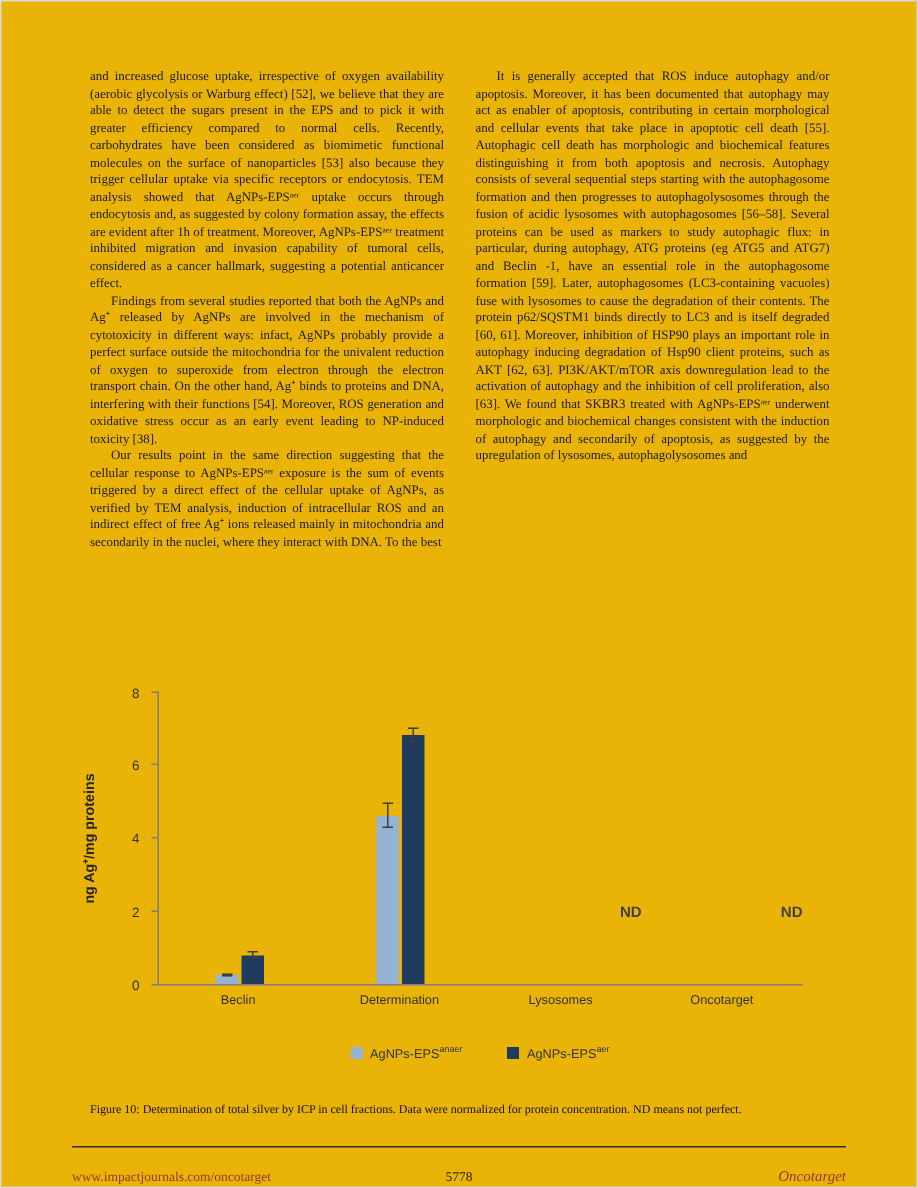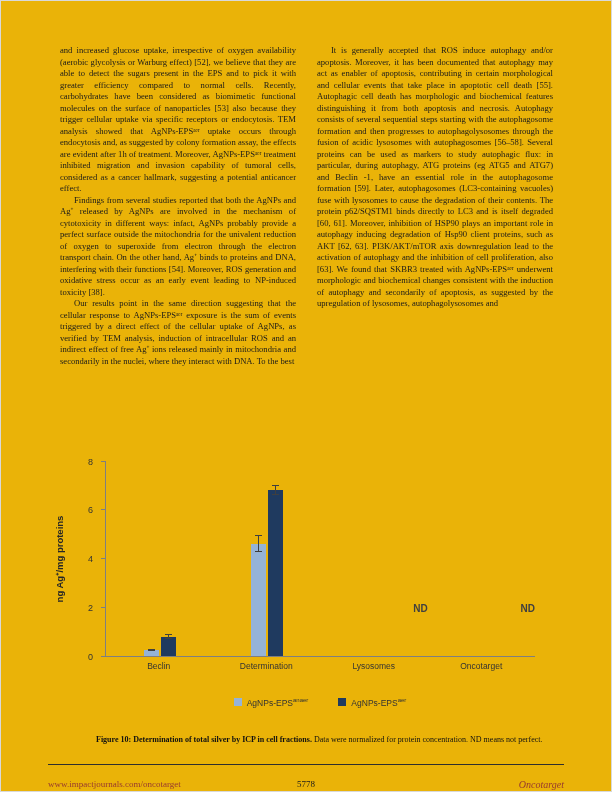--- a/index.html
+++ b/index.html
@@ -36,21 +36,21 @@
   .x-labels { display:flex; width:430px; padding-top:4px; }
   .xlabel { flex:1; text-align:center; font-size:8.5px; color:#333; }
   .legend { display:flex; justify-content:center; gap:30px; margin-top:26px; font-size:8.5px; color:#333; }
   .legend-item { display:flex; align-items:center; }
   .swatch { display:inline-block; width:8px; height:8px; margin-right:5px; }
   .legend-label sup { font-size:6px; }
 
   
   .caption { position:absolute; top:734px; left:59px; width:494px;
              font-size:8px; line-height:10px; text-align:justify; color:#111; }
-  .caption .cap-bold { font-weight:bold;margin-left:36px; }
+  .caption .cap-bold { font-weight:normal; }
 
   
   .footer { position:absolute; top:763px; left:47px; right:47px;
             border-top:1.3px solid #2e2e2e; border-bottom:1.3px solid #2e2e2e;
             padding:14px 0 7px 0; display:flex; align-items:flex-start; font-size:9px; }
   .footer .f-left  { flex:1; text-align:left;  color:#97392f; }
   .footer .f-mid   { flex:1; text-align:center; color:#1a1a1a; }
   .footer .f-right { flex:1; text-align:right; color:#97392f; font-style:italic; font-size:10px; }
 </style>
 </head>

